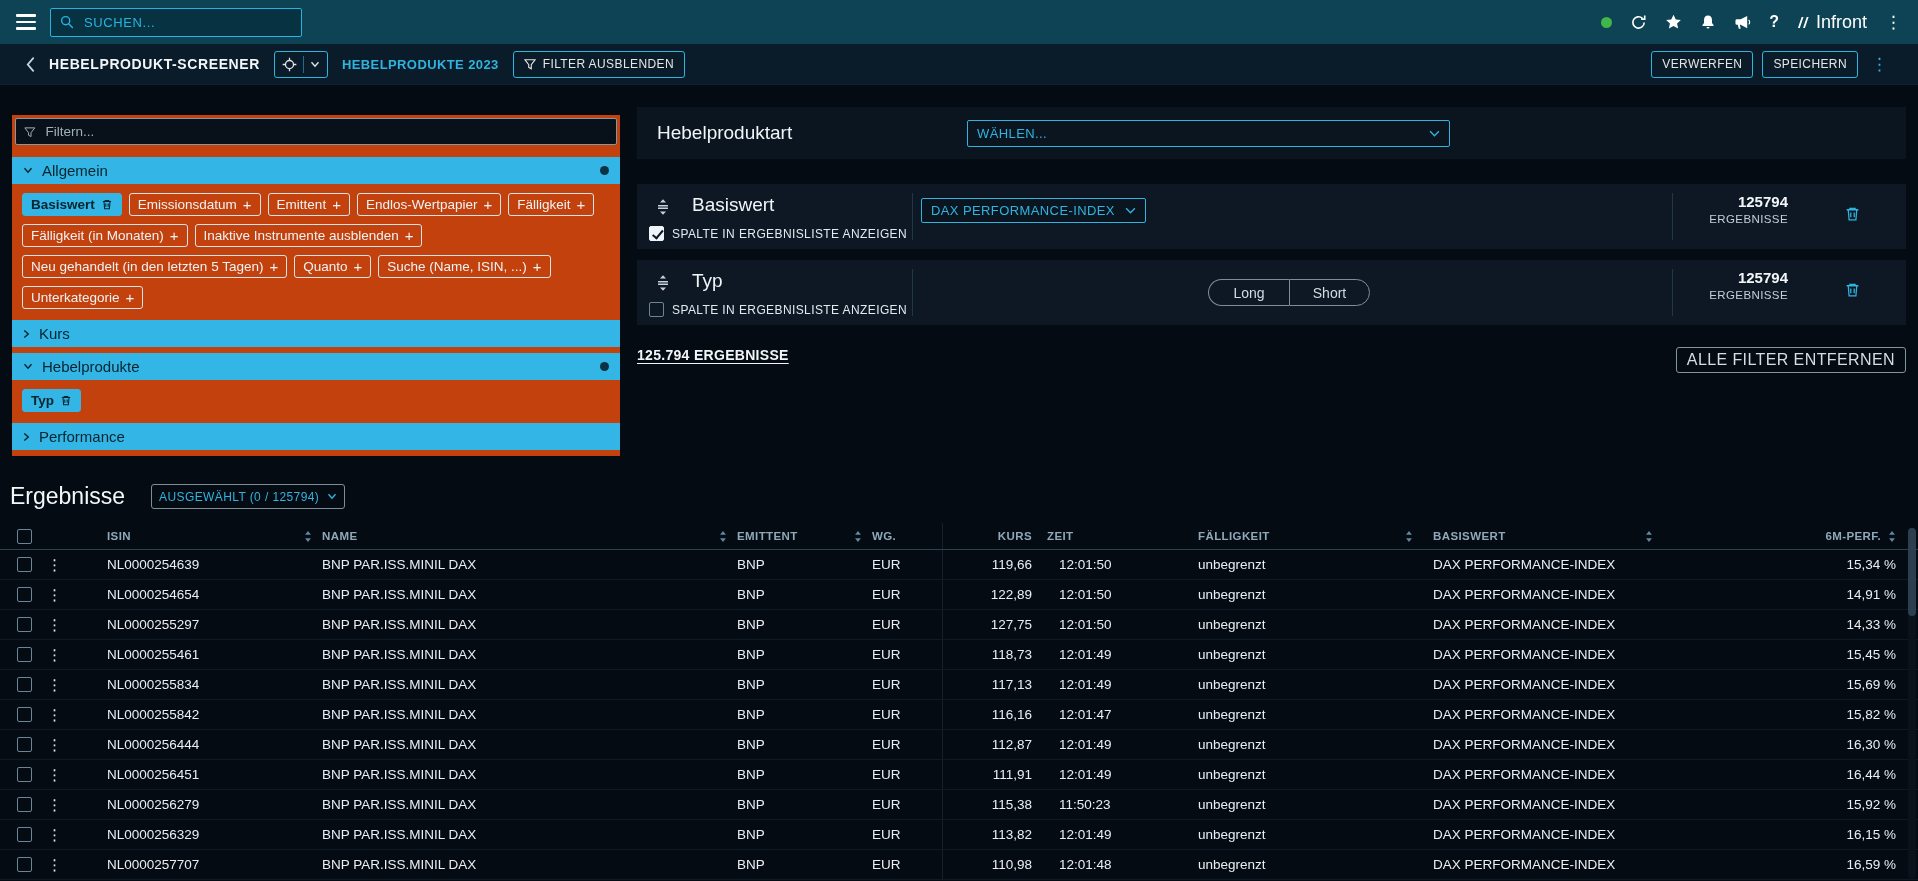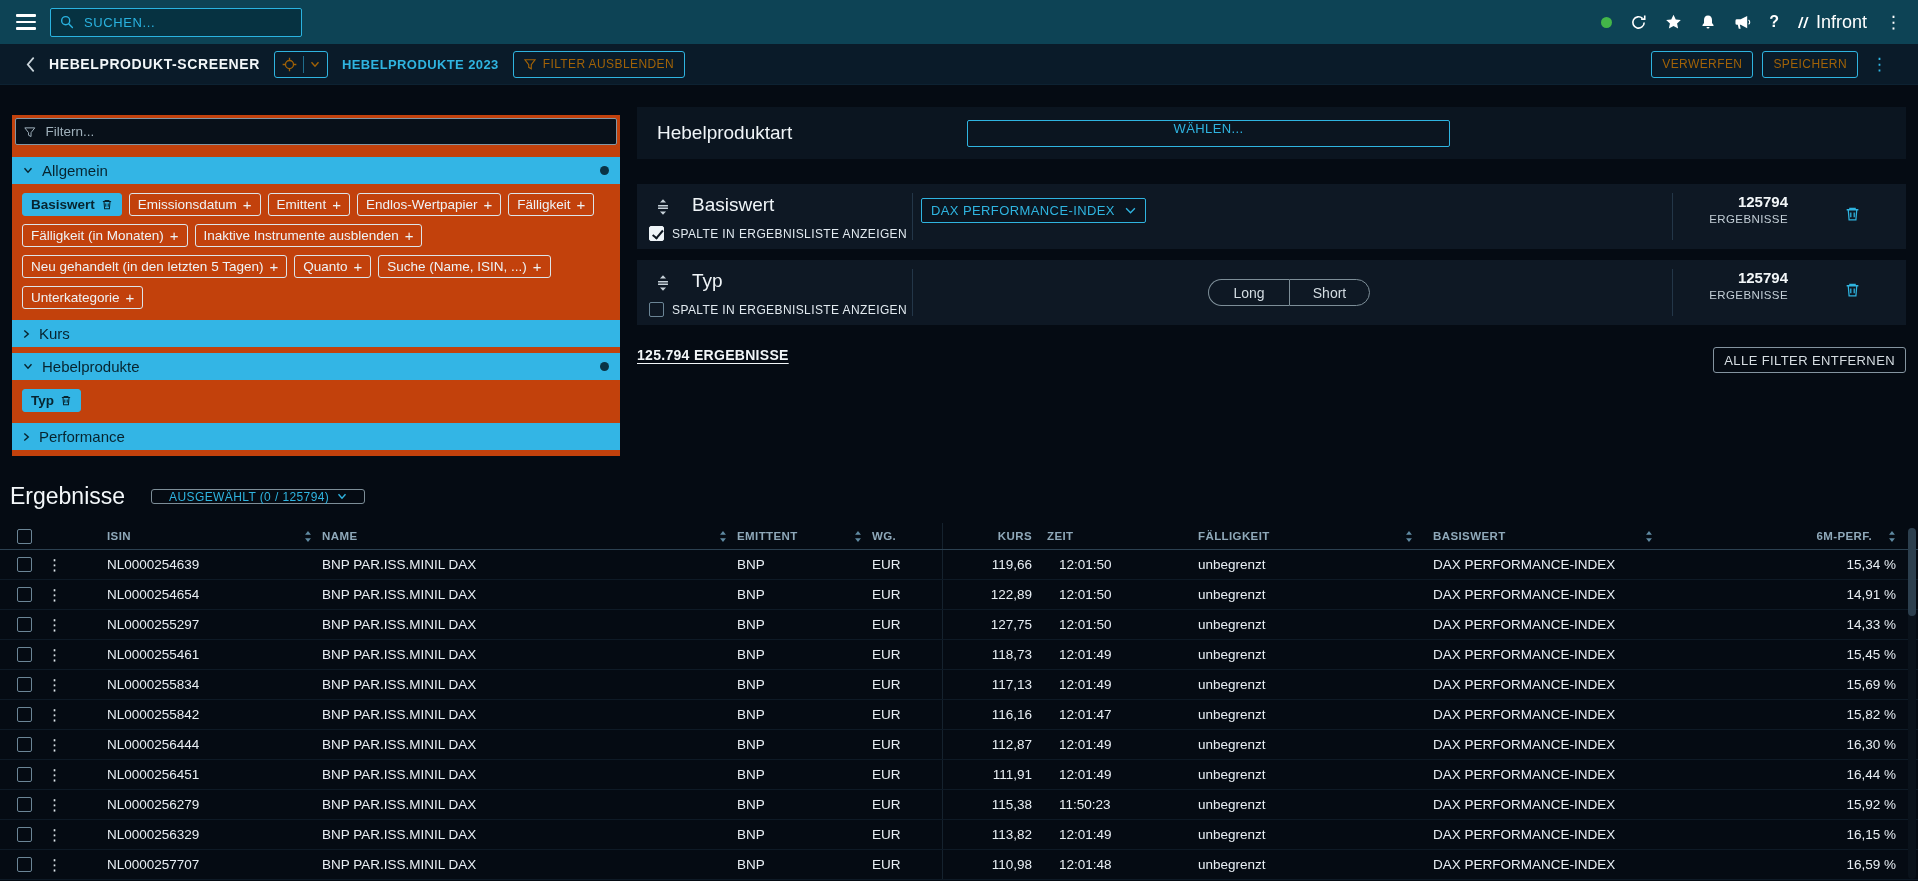--- a/index.html
+++ b/index.html
@@ -25,21 +25,21 @@
   .status-dot { width:11px; height:11px; border-radius:50%; background:#43b649; }
   .help-glyph { font-size:16px; font-weight:700; color:#fff; }
   .brand { display:flex; align-items:center; gap:6px; font-size:18px; color:#fff; }
   .kebab { font-size:17px; color:#fff; line-height:1; cursor:pointer; }
 
   
   .toolbar { height:41px; background:#0a1b29; border-bottom:1px solid #0d2232;
     display:flex; align-items:center; gap:14px; padding:0 26px; }
   .back-btn { color:#c9d4da; cursor:pointer; display:flex; }
   .toolbar-title { font-size:14px; font-weight:700; letter-spacing:.6px; color:#f2f6f8; }
-  .btn-accent { height:27px; border:1px solid #2fb4e0; color:#a16207; border-radius:3px; background:transparent;
+  .btn-accent { height:27px; border:1px solid #2fb4e0; color:#e5e5e5; border-radius:3px; background:transparent;
     display:inline-flex; align-items:center; gap:7px; padding:0 10px; font-size:12px; letter-spacing:.4px;
     font-family:inherit; cursor:pointer; white-space:nowrap; }
   .split-btn { padding:0 7px; gap:6px; }
   .split-sep { width:1px; align-self:stretch; margin:4px 0; background:#1f6d8c; }
   .screen-name { color:#2fb4e0; font-size:13px; font-weight:700; letter-spacing:.4px; cursor:pointer; }
   .toolbar-right { margin-left:auto; display:flex; align-items:center; gap:9px; }
   .kebab-accent { color:#2fb4e0; font-size:17px; line-height:1; cursor:pointer; padding:0 4px; }
 
   
   .content { position:absolute; top:85px; left:0; right:0; bottom:0; }
@@ -62,21 +62,21 @@
   .chip:not(.active) .chip-trash { display:none; }
 
   
   .filters-main { position:absolute; left:637px; top:22px; right:12px; }
   .type-strip { position:relative; height:52px; background:#0b1520; display:flex; align-items:center;
     padding:0 20px; margin-bottom:25px; }
   .big-label { font-size:19px; color:#f0f5f8; }
   .select { display:inline-flex; align-items:center; justify-content:space-between; gap:10px;
     border:1px solid #2fb4e0; color:#2fb4e0; border-radius:2px; font-size:13px; letter-spacing:.4px;
     padding:0 9px; background:#0b1520; cursor:pointer; white-space:nowrap; }
-  .select-waehlen { position:absolute; left:330px; top:13px; width:483px; height:27px;flex-direction:column; }
+  .select-waehlen { position:absolute; left:330px; top:13px; width:483px; height:27px; }
 
   .card { position:relative; height:65px; background:#0e1824; margin-bottom:11px; }
   .drag { position:absolute; left:17px; top:14px; cursor:grab; }
   .card-label { position:absolute; left:55px; top:10px; font-size:19px; color:#f0f5f8; }
   .vdiv { position:absolute; width:1px; top:9px; bottom:9px; background:#233648; }
   .vdiv.vleft { left:275px; } .vdiv.vright { left:1035px; }
   .card-select { position:absolute; left:284px; top:14px; height:25px; }
   .cbx-row { position:absolute; left:12px; top:42px; display:flex; align-items:center; gap:8px;
     font-size:12px; letter-spacing:.4px; color:#e2eaf0; }
   .cb { width:15px; height:15px; border:1px solid #6b8596; border-radius:2px; background:transparent;
@@ -91,40 +91,40 @@
   .segmented { position:absolute; left:571px; top:19px; height:27px; display:flex; }
   .seg-btn { width:81px; border:1px solid #7d8e98; color:#d3dce2; font-size:14px; background:transparent;
     display:flex; align-items:center; justify-content:center; font-family:inherit; cursor:pointer; }
   .seg-btn.long { border-radius:14px 0 0 14px; border-right:none; }
   .seg-btn.short { border-radius:0 14px 14px 0; border-left:1px solid #7d8e98; }
 
   .summary-row { display:flex; align-items:flex-start; justify-content:space-between; margin-top:22px; }
   .total-link { font-size:14px; font-weight:700; color:#f2f6f8; text-decoration:underline;
     text-underline-offset:3px; cursor:pointer; letter-spacing:.3px; }
   .clear-btn { height:26px; border:1px solid #8494a0; color:#d6dde2; background:transparent; border-radius:3px;
-    font-size:13px; letter-spacing:.4px; padding:0 10px; font-family:inherit; cursor:pointer; }
+    font-size:16px; letter-spacing:.4px; padding:0 10px; font-family:inherit; cursor:pointer; }
 
   
   .results { position:absolute; left:0; right:0; top:398px; }
   .results-head { display:flex; align-items:center; gap:26px; padding-left:10px; }
   .results-title { font-size:23px; color:#f4f8fa; }
-  .selected-btn { height:15px; border:1px solid #7d8e98; border-radius:3px; color:#2fb4e0; background:transparent;
-    font-size:12px; letter-spacing:.4px; display:inline-flex; align-items:center; gap:8px; padding:0 17px;
+  .selected-btn { height:25px; border:1px solid #7d8e98; border-radius:3px; color:#2fb4e0; background:transparent;
+    font-size:12px; letter-spacing:.4px; display:inline-flex; align-items:center; gap:8px; padding:0 7px;
     font-family:inherit; cursor:pointer; }
   .grid-row { display:grid; align-items:center; padding:0 22px 0 17px;
     grid-template-columns:30px 60px 215px 415px 135px 70px 90px 150px 235px 260px 1fr; }
   .thead { height:27px; margin-top:13px; border-bottom:1px solid #2c4151;
     color:#8fa9ba; font-size:11.5px; font-weight:700; letter-spacing:.4px; }
   .th { display:flex; align-items:center; height:100%; cursor:pointer; }
   .th.spread { justify-content:space-between; padding-right:10px; }
   .th-kurs { justify-content:flex-end; border-left:1px solid #15222e; }
   .th-zeit { padding-left:15px; }
   .th-fael { padding-left:16px; justify-content:space-between; padding-right:4px; }
   .th-basis { padding-left:16px; justify-content:space-between; padding-right:24px; }
-  .th-perf { justify-content:flex-end; gap:16px; }
+  .th-perf { justify-content:flex-end; gap:7px; }
   .trow { height:30px; border-bottom:1px solid #0e1a26; font-size:13.5px; color:#e9eff4; cursor:default; }
   .td { white-space:nowrap; overflow:hidden; }
   .td-kurs { text-align:right; border-left:1px solid #15222e; height:100%; display:flex;
     align-items:center; justify-content:flex-end; }
   .td-zeit { padding-left:27px; } .td-fael { padding-left:16px; } .td-basis { padding-left:16px; }
   .td-perf { text-align:right; }
   .kebab-cell { color:#dfe7ec; font-size:15px; line-height:1; cursor:pointer; }
 
   .v-scroll { position:absolute; right:2px; top:443px; bottom:2px; width:8px; background:#0a121b; border-radius:4px; }
   .v-scroll .thumb { position:absolute; top:0; width:100%; height:88px; background:#2c3f4e; border-radius:4px; }

